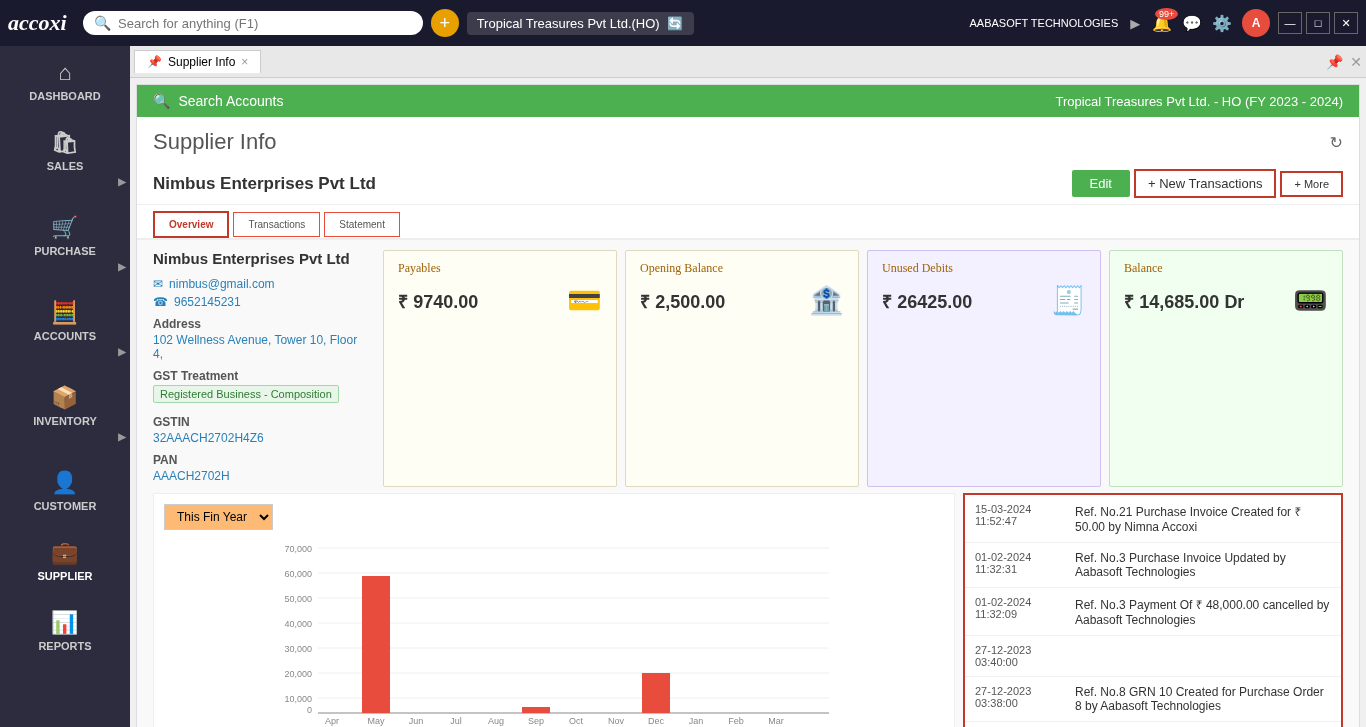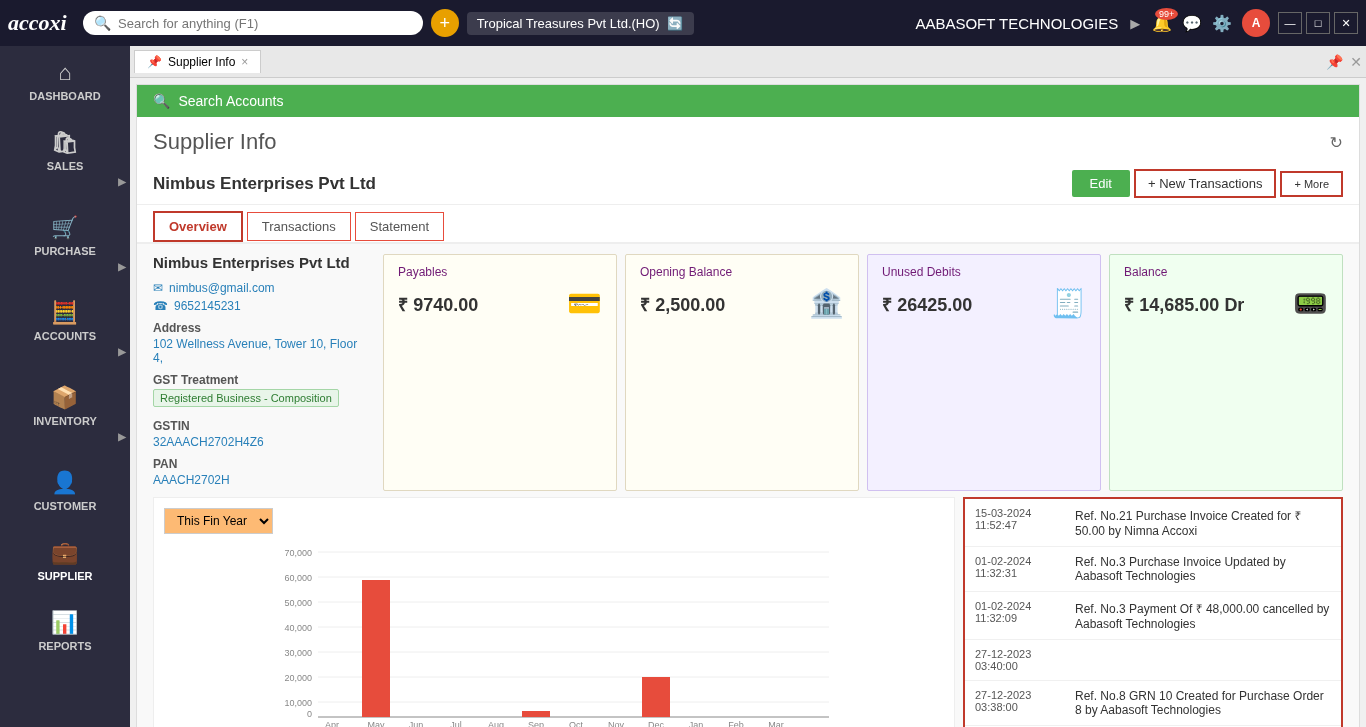--- a/index.html
+++ b/index.html
@@ -7,21 +7,21 @@
 
     
     .topbar { display: flex; align-items: center; background: #1a1a2e; height: 46px; padding: 0 8px; gap: 8px; }
     .logo { color: white; font-size: 22px; font-weight: bold; font-style: italic; margin-right: 8px; font-family: Georgia, serif; }
     .search-bar { display: flex; align-items: center; background: white; border-radius: 20px; padding: 4px 12px; flex: 0 0 340px; gap: 6px; }
     .search-bar input { border: none; outline: none; font-size: 13px; width: 280px; }
     .search-icon { color: #666; font-size: 14px; }
     .plus-btn { background: #e8a000; color: white; border: none; border-radius: 50%; width: 28px; height: 28px; font-size: 18px; cursor: pointer; display: flex; align-items: center; justify-content: center; }
     .company-selector { display: flex; align-items: center; background: rgba(255,255,255,0.15); border-radius: 4px; padding: 4px 10px; color: white; gap: 8px; cursor: pointer; }
     .spacer { flex: 1; }
-    .company-name-top { color: white; font-size: 15px; }
+    .company-name-top { color: white; font-size: 11px; }
     .top-icons { display: flex; align-items: center; gap: 10px; color: white; }
     .top-icon-btn { background: none; border: none; color: white; cursor: pointer; font-size: 16px; position: relative; }
     .badge { background: #e74c3c; color: white; border-radius: 50%; font-size: 9px; padding: 1px 4px; position: absolute; top: -6px; right: -6px; }
     .avatar { background: #e74c3c; border-radius: 50%; width: 28px; height: 28px; display: flex; align-items: center; justify-content: center; color: white; font-size: 12px; font-weight: bold; }
     .win-controls { display: flex; gap: 4px; }
     .win-btn { background: none; border: 1px solid #666; color: white; width: 24px; height: 22px; cursor: pointer; font-size: 11px; display: flex; align-items: center; justify-content: center; }
 
     
     .main-layout { display: flex; height: calc(727px - 46px); }
 
@@ -55,37 +55,37 @@
     
     .action-bar { padding: 6px 16px; background: white; display: flex; align-items: center; justify-content: space-between; border-bottom: 1px solid #eee; }
     .supplier-name-big { font-size: 17px; font-weight: bold; color: #333; }
     .action-btns { display: flex; gap: 4px; align-items: center; }
     .btn-edit { background: #4CAF50; color: white; border: none; padding: 6px 18px; cursor: pointer; font-size: 13px; border-radius: 2px; }
     .btn-new-trans { background: white; color: #333; border: 2px solid #c0392b; padding: 5px 12px; cursor: pointer; font-size: 13px; display: flex; align-items: center; gap: 4px; }
     .btn-more { background: white; color: #333; border: 2px solid #c0392b; padding: 5px 12px; cursor: pointer; font-size: 11px; display: flex; align-items: center; gap: 4px; }
 
     
     .sub-tabs { display: flex; align-items: center; gap: 0; padding: 6px 16px 0; background: white; border-bottom: 2px solid #eee; }
-    .sub-tab { padding: 6px 14px; cursor: pointer; font-size: 13px; color: #555; border: 1px solid #e74c3c; background: white; margin-right: 4px; }
+    .sub-tab { padding: 6px 14px; cursor: pointer; font-size: 10px; color: #555; border: 1px solid #e74c3c; background: white; margin-right: 4px; }
     .sub-tab.active { background: white; color: #c0392b; border: 2px solid #c0392b; font-weight: bold; }
 
     
     .left-panel { width: 220px; flex-shrink: 0; padding-right: 12px; }
     .supplier-name-panel { font-size: 15px; font-weight: bold; color: #333; margin-bottom: 10px; }
     .info-row { display: flex; align-items: center; gap: 6px; color: #2980b9; font-size: 12px; margin-bottom: 4px; }
     .info-label { color: #555; font-size: 12px; font-weight: bold; margin: 8px 0 2px; }
     .info-value { color: #2980b9; font-size: 12px; margin-bottom: 4px; }
     .gst-badge { background: #e8f5e9; border: 1px solid #a5d6a7; color: #2e7d32; font-size: 11px; padding: 2px 6px; border-radius: 2px; display: inline-block; margin-bottom: 4px; }
 
     
     .stats-row { display: flex; flex: 1; gap: 8px; }
     .stat-card { flex: 1; border: 1px solid #e0d8c0; border-radius: 2px; padding: 10px 14px; background: #fffef5; }
     .stat-card.purple { background: #f3f0ff; border-color: #d0c0f0; }
     .stat-card.green-tint { background: #f0fff0; border-color: #c0e0c0; }
-    .stat-label { font-size: 12px; color: #701a75; margin-bottom: 8px; }
+    .stat-label { font-size: 12px; color: #a16207; margin-bottom: 8px; font-family: Liberation Serif, serif; }
     .stat-value { font-size: 18px; color: #333; font-weight: bold; }
 
     
     .chart-activity-row { display: flex; gap: 8px; padding: 0 16px 12px; background: #f9f9f9; }
     .chart-area { flex: 1; background: white; border: 1px solid #eee; padding: 10px; }
     .filter-row { display: flex; align-items: center; gap: 8px; margin-bottom: 8px; }
     .year-select { border: 1px solid #ccc; padding: 4px 8px; font-size: 12px; background: #fdba74; cursor: pointer; }
     .chart-container { position: relative; height: 200px; }
 
     
@@ -183,20 +183,21 @@
       <span style="color:#999; font-size:14px; cursor:pointer; margin-left:6px;">✕</span>
     </div>
 
     <div class="inner-content">
 
       <div class="green-header">
         <div class="green-header-left">
           <span>🔍</span>
           <span>Search Accounts</span>
         </div>
+        <div>Tropical Treasures Pvt Ltd. - HO (FY 2023 - 2024)</div>
       </div>
 
       <div class="page-title-area">
         <span class="page-title">Supplier Info</span>
         <button class="refresh-btn">↻</button>
       </div>
 
       <div class="action-bar">
         <span class="supplier-name-big">Nimbus Enterprises Pvt Ltd</span>
         <div class="action-btns">

